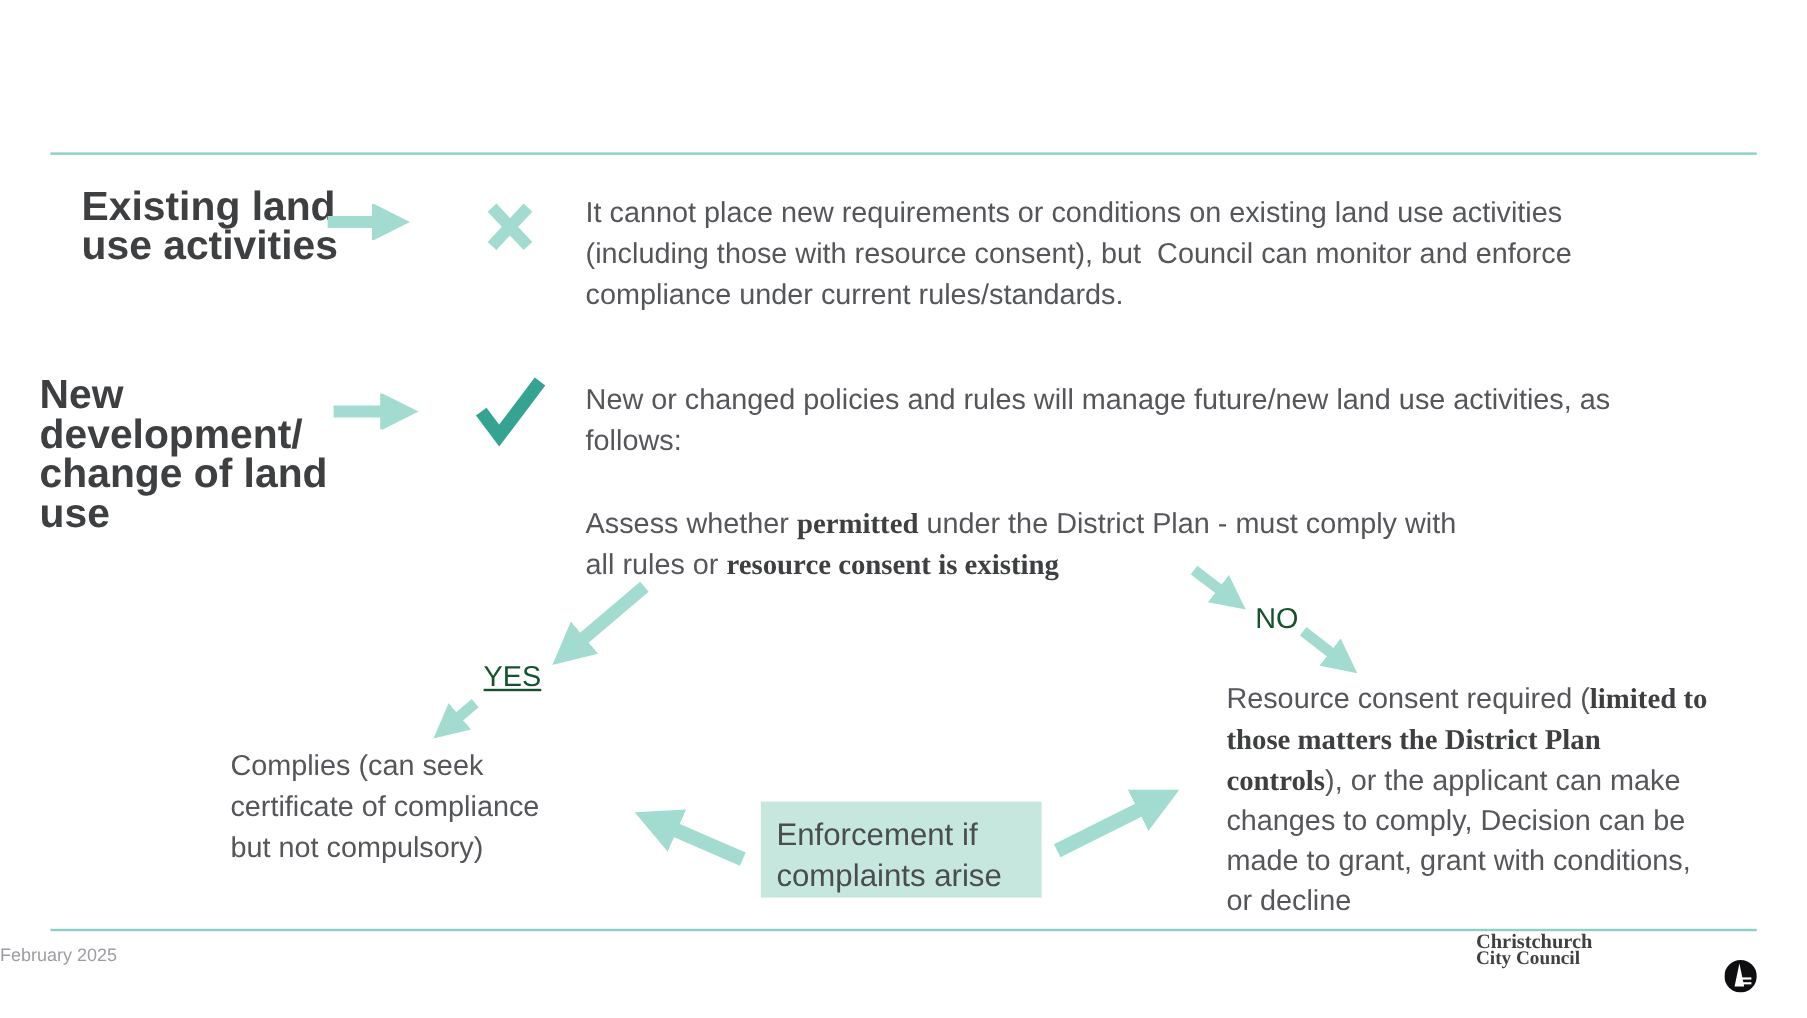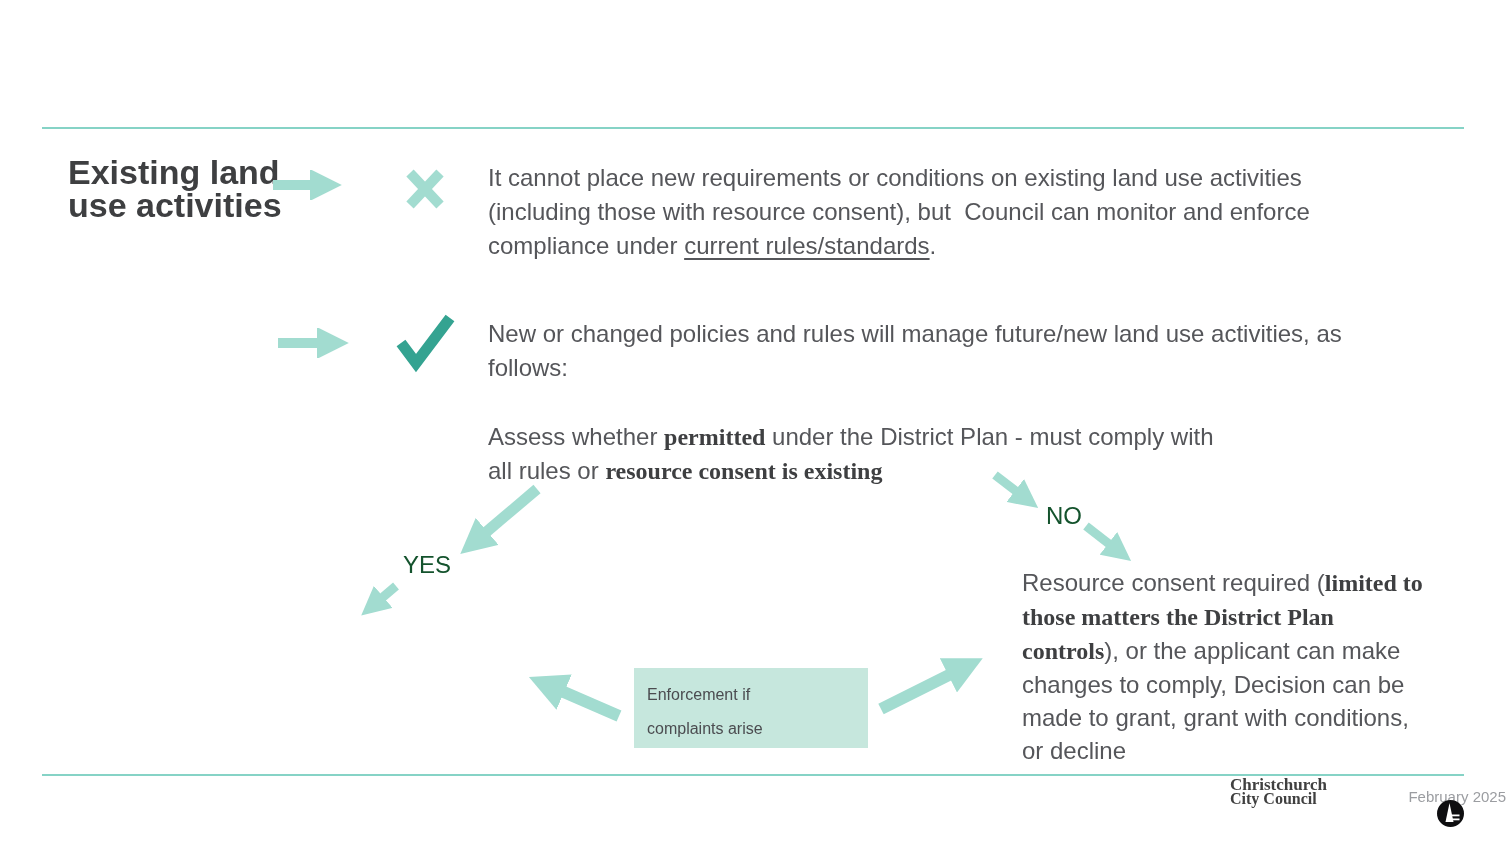--- a/index.html
+++ b/index.html
@@ -35,32 +35,32 @@
   .lbl-new{left:33px;top:313px;width:260px;}
   .body{
     font-size:24px;color:var(--body_gray);line-height:34px;
   }
   .p-existing{left:488px;top:161px;width:990px;}
   .p-new{left:488px;top:317px;width:990px;}
   .p-assess{left:488px;top:420px;width:880px;line-height:33px;}
   .p-complies{left:192px;top:622px;width:320px;}
   .p-resource{left:1022px;top:566px;width:484px;line-height:33px;}
   .seg-b{font-weight:bold;color:var(--heading_gray);font-family:Liberation Serif, serif;}
-  .seg-u{text-decoration:underline;text-underline-offset:4px;}
+  .seg-u{text-underline-offset:4px;}
   .flow-label{font-size:24px;color:#14532d;}
-  .yes-label{left:403px;top:551px;}
+  .yes-label{left:403px;top:551px;text-decoration:underline;}
   .no-label{left:1046px;top:502px;}
   .enf-box{
     left:634px;top:668px;width:234px;height:80px;
     background:var(--box_bg);box-sizing:border-box;
     padding:10px 0 0 13px;
-    font-size:16px;line-height:34px;color:#4b4c50;
+    font-size:26px;line-height:34px;color:#4b4c50;
   }
   .date{
-    left:0;top:788px;width:1506px;text-align:right;
+    left:0;top:788px;width:1506px;text-align:left;
     font-size:15px;color:var(--muted_gray);
   }
   .logo-text{
     left:1230px;top:778px;width:203px;
     font-family:"Liberation Serif", serif;font-weight:bold;color:#404040;
   }
   .logo-l1{font-size:17px;line-height:14px;}
   .logo-l2{font-size:16px;line-height:13px;}
   .logo-mark{left:1437px;top:800px;width:27px;height:27px;}
   svg{display:block;}
@@ -90,20 +90,22 @@
   <div class="abs" style="left:403px;top:166px;">
     <svg width="44" height="46" viewBox="0 0 44 46">
       <line x1="7" y1="7" x2="37" y2="39" style="stroke:var(--arrow_teal)" stroke-width="10"></line>
       <line x1="37" y1="7" x2="7" y2="39" style="stroke:var(--arrow_teal)" stroke-width="10"></line>
     </svg>
   </div>
   <div class="abs body pre p-existing"><span>It cannot place new requirements or conditions on existing land use activities
 (including those with resource consent), but  Council can monitor and enforce
 compliance under </span><span class="seg-u">current rules/standards</span><span>.</span></div>
 
+  <div class="abs rowlabel lbl-new pre">New development/
+change of land use</div>
   <div class="abs" style="left:276px;top:328px;">
     <svg width="84" height="30" viewBox="0 0 84 30">
       <line x1="2" y1="15" x2="60" y2="15" style="stroke:var(--arrow_teal)" stroke-width="10" marker-end="url(#arrowhead)"></line>
     </svg>
   </div>
   <div class="abs" style="left:394px;top:311px;">
     <svg width="62" height="62" viewBox="0 0 62 62">
       <polyline points="7,32 22,52 56,7" fill="none" style="stroke:var(--check_teal)" stroke-width="11"></polyline>
     </svg>
   </div>
@@ -117,20 +119,23 @@
     <svg width="100" height="84" viewBox="0 0 100 84">
       <line x1="92" y1="6" x2="26" y2="62" style="stroke:var(--arrow_teal)" stroke-width="11" marker-end="url(#arrowhead)"></line>
     </svg>
   </div>
   <div class="abs flow-label yes-label">YES</div>
   <div class="abs" style="left:350px;top:580px;">
     <svg width="56" height="46" viewBox="0 0 56 46">
       <line x1="46" y1="6" x2="20" y2="28" style="stroke:var(--arrow_teal)" stroke-width="9" marker-end="url(#arrowhead)"></line>
     </svg>
   </div>
+  <div class="abs body pre p-complies">Complies (can seek
+certificate of compliance
+but not compulsory)</div>
 
   <div class="abs" style="left:989px;top:469px;">
     <svg width="66" height="52" viewBox="0 0 66 52">
       <line x1="6" y1="6" x2="40" y2="32" style="stroke:var(--arrow_teal)" stroke-width="9" marker-end="url(#arrowhead)"></line>
     </svg>
   </div>
   <div class="abs flow-label no-label">NO</div>
   <div class="abs" style="left:1080px;top:520px;">
     <svg width="70" height="54" viewBox="0 0 70 54">
       <line x1="6" y1="6" x2="42" y2="34" style="stroke:var(--arrow_teal)" stroke-width="9" marker-end="url(#arrowhead)"></line>

